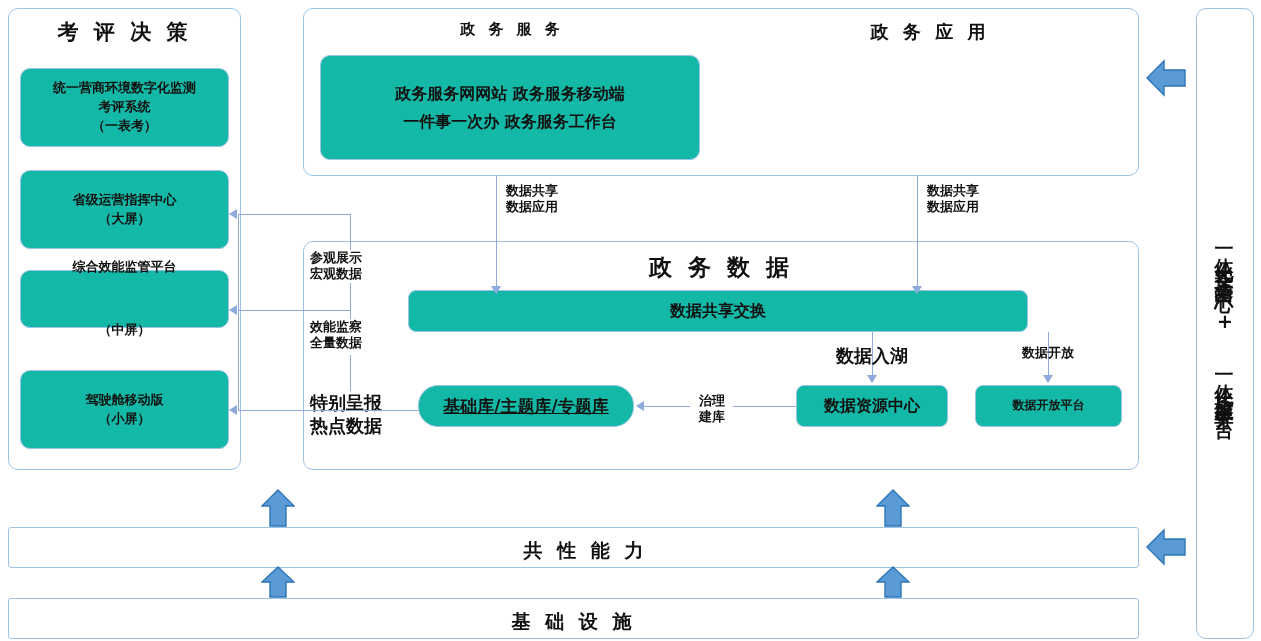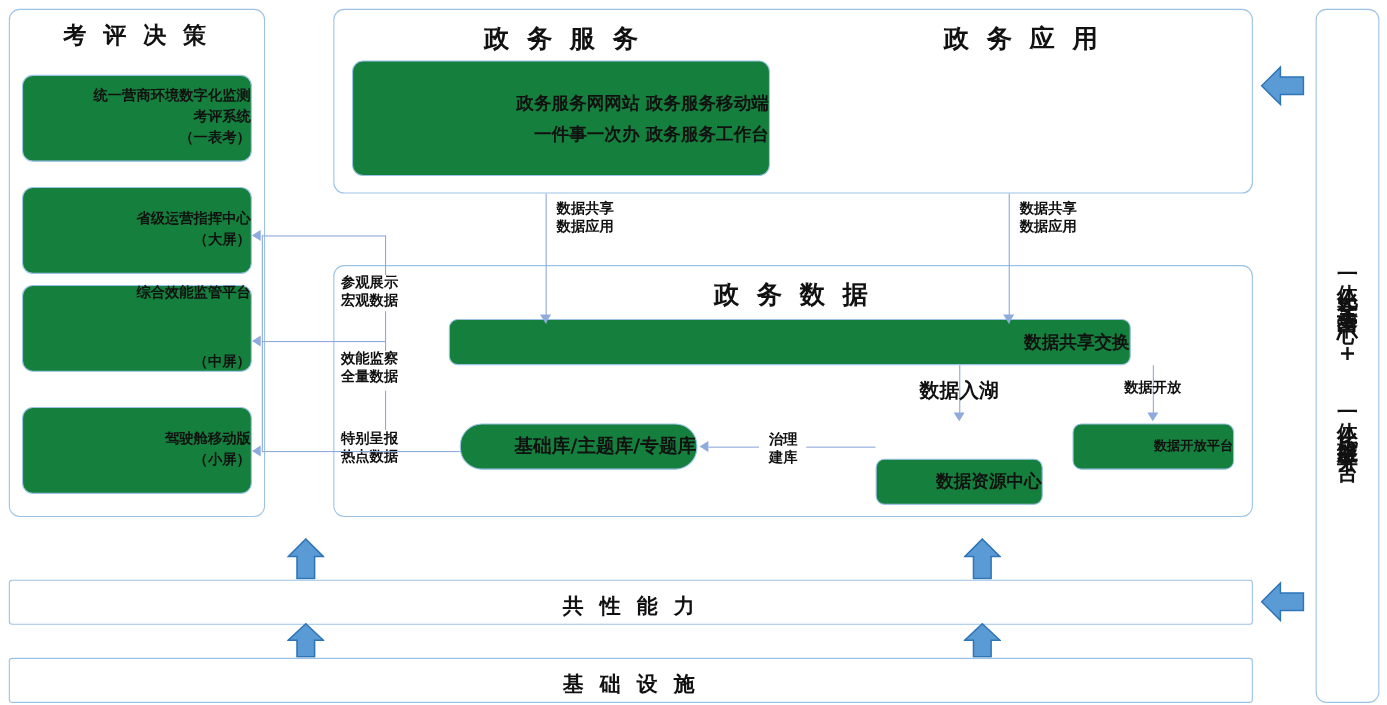--- a/index.html
+++ b/index.html
@@ -30,24 +30,24 @@
     font-weight:bold;
     color:#111;
     letter-spacing:4px;
     white-space:nowrap;
   }
   .ctrbox{
     position:absolute;
     box-sizing:border-box;
     border:1.5px solid #9cc3e5;
     border-radius:10px;
-    background:#15803d;
+    background:#14b8a6;
     display:flex;
     flex-direction:column;
-    align-items:flex-end;
+    align-items:center;
     justify-content:center;
     text-align:center;
     font-weight:bold;
     color:#111;
     line-height:1.45;
   }
   .ctrbox .ln{white-space:nowrap;display:block;}
   
   .hline{position:absolute;height:0;border-top:1.6px solid #8faadc;}
   .vline{position:absolute;width:0;border-left:1.6px solid #8faadc;}
@@ -94,52 +94,52 @@
     <span class="ln">统一营商环境数字化监测</span>
     <span class="ln">考评系统</span>
     <span class="ln">（一表考）</span>
   </div>
 
   <div class="ctrbox" style="left:20px;top:170px;width:209px;height:79px;font-size:13px;">
     <span class="ln">省级运营指挥中心</span>
     <span class="ln">（大屏）</span>
   </div>
 
-  <div class="ctrbox" style="left:20px;top:259px;width:209px;height:79px;font-size:13px;gap:44px;">
+  <div class="ctrbox" style="left:20px;top:270px;width:209px;height:58px;font-size:13px;gap:44px;">
     <span class="ln">综合效能监管平台</span>
     <span class="ln">（中屏）</span>
   </div>
 
   <div class="ctrbox" style="left:20px;top:370px;width:209px;height:79px;font-size:13px;">
     <span class="ln">驾驶舱移动版</span>
     <span class="ln">（小屏）</span>
   </div>
 
   <div class="panel" style="left:303px;top:8px;width:836px;height:168px;"></div>
 
-  <div class="ttl" style="left:303px;width:418px;top:20px;font-size:23px;">政 务 服 务</div>
+  <div class="ttl" style="left:303px;width:418px;top:20px;font-size:15px;">政 务 服 务</div>
   <div class="ctrbox" style="left:320px;top:55px;width:380px;height:105px;font-size:16px;line-height:1.75;">
     <span class="ln">政务服务网网站 政务服务移动端</span>
     <span class="ln">一件事一次办 政务服务工作台</span>
   </div>
 
-  <div class="ttl" style="left:721px;width:418px;top:20px;font-size:23px;">政 务 应 用</div>
+  <div class="ttl" style="left:721px;width:418px;top:20px;font-size:18px;">政 务 应 用</div>
 
   <div class="panel" style="left:303px;top:241px;width:836px;height:229px;"></div>
   <div class="ttl" style="left:303px;width:836px;top:252px;font-size:23px;">政 务 数 据</div>
 
   <div class="ctrbox" style="left:408px;top:290px;width:620px;height:42px;font-size:16px;border-radius:8px;">
     <span class="ln">数据共享交换</span>
   </div>
 
-  <div class="ctrbox" style="left:418px;top:385px;width:216px;height:42px;font-size:17px;border-radius:20px;">
+  <div class="ctrbox" style="left:418px;top:385px;width:216px;height:42px;font-size:17px;border-radius:20px;text-decoration:underline;">
     <span class="ln">基础库/主题库/专题库</span>
   </div>
 
-  <div class="ctrbox" style="left:796px;top:385px;width:152px;height:42px;font-size:16px;border-radius:8px;margin-top:32px;">
+  <div class="ctrbox" style="left:796px;top:385px;width:152px;height:42px;font-size:16px;border-radius:8px;">
     <span class="ln">数据资源中心</span>
   </div>
 
   <div class="ctrbox" style="left:975px;top:385px;width:147px;height:42px;font-size:12px;border-radius:8px;">
     <span class="ln">数据开放平台</span>
   </div>
 
   <div class="vline" style="left:496px;top:176px;height:118px;"></div>
   <div class="ah ah-down" style="left:491px;top:286px;"></div>
   <div class="lbl" style="left:506px;top:183px;font-size:13px;text-align:left;">
@@ -175,42 +175,42 @@
   </div>
 
   <div class="lbl" style="left:310px;top:250px;font-size:13px;text-align:left;">
     <span class="ln">参观展示</span>
     <span class="ln">宏观数据</span>
   </div>
   <div class="lbl" style="left:310px;top:319px;font-size:13px;text-align:left;">
     <span class="ln">效能监察</span>
     <span class="ln">全量数据</span>
   </div>
-  <div class="lbl" style="left:310px;top:392px;font-size:13px;text-align:left;">
+  <div class="lbl" style="left:310px;top:392px;font-size:18px;text-align:left;">
     <span class="ln">特别呈报</span>
     <span class="ln">热点数据</span>
   </div>
 
   <div class="vline" style="left:350px;top:214px;height:36px;"></div>
   <div class="vline" style="left:350px;top:283px;height:36px;"></div>
   <div class="vline" style="left:350px;top:355px;height:36px;"></div>
 
   <div class="vline" style="left:238px;top:214px;height:196px;"></div>
 
   <div class="hline" style="left:238px;top:214px;width:112px;"></div>
   <div class="ah ah-left" style="left:229px;top:209px;"></div>
 
   <div class="hline" style="left:238px;top:310px;width:112px;"></div>
   <div class="ah ah-left" style="left:229px;top:305px;"></div>
 
   <div class="hline" style="left:238px;top:410px;width:180px;"></div>
   <div class="ah ah-left" style="left:229px;top:405px;"></div>
 
   <div class="panel sq" style="left:8px;top:527px;width:1131px;height:41px;"></div>
-  <div class="ttl" style="left:8px;width:1131px;top:538px;font-size:19px;">共 性 能 力</div>
+  <div class="ttl" style="left:8px;width:1131px;top:538px;font-size:19px;padding-left:12px;">共 性 能 力</div>
 
   <div class="panel sq" style="left:8px;top:598px;width:1131px;height:41px;"></div>
   <div class="ttl" style="left:8px;width:1131px;top:609px;font-size:19px;">基 础 设 施</div>
 
   <div class="fatwrap" style="left:261px;top:489px;">
     <svg width="34" height="38" viewBox="0 0 34 38">
       <polygon points="17,1 33,17 25,17 25,37 9,37 9,17 1,17" fill="#5b9bd5" stroke="#2e75b6" stroke-width="1.4"></polygon>
     </svg>
   </div>
   <div class="fatwrap" style="left:876px;top:489px;">

